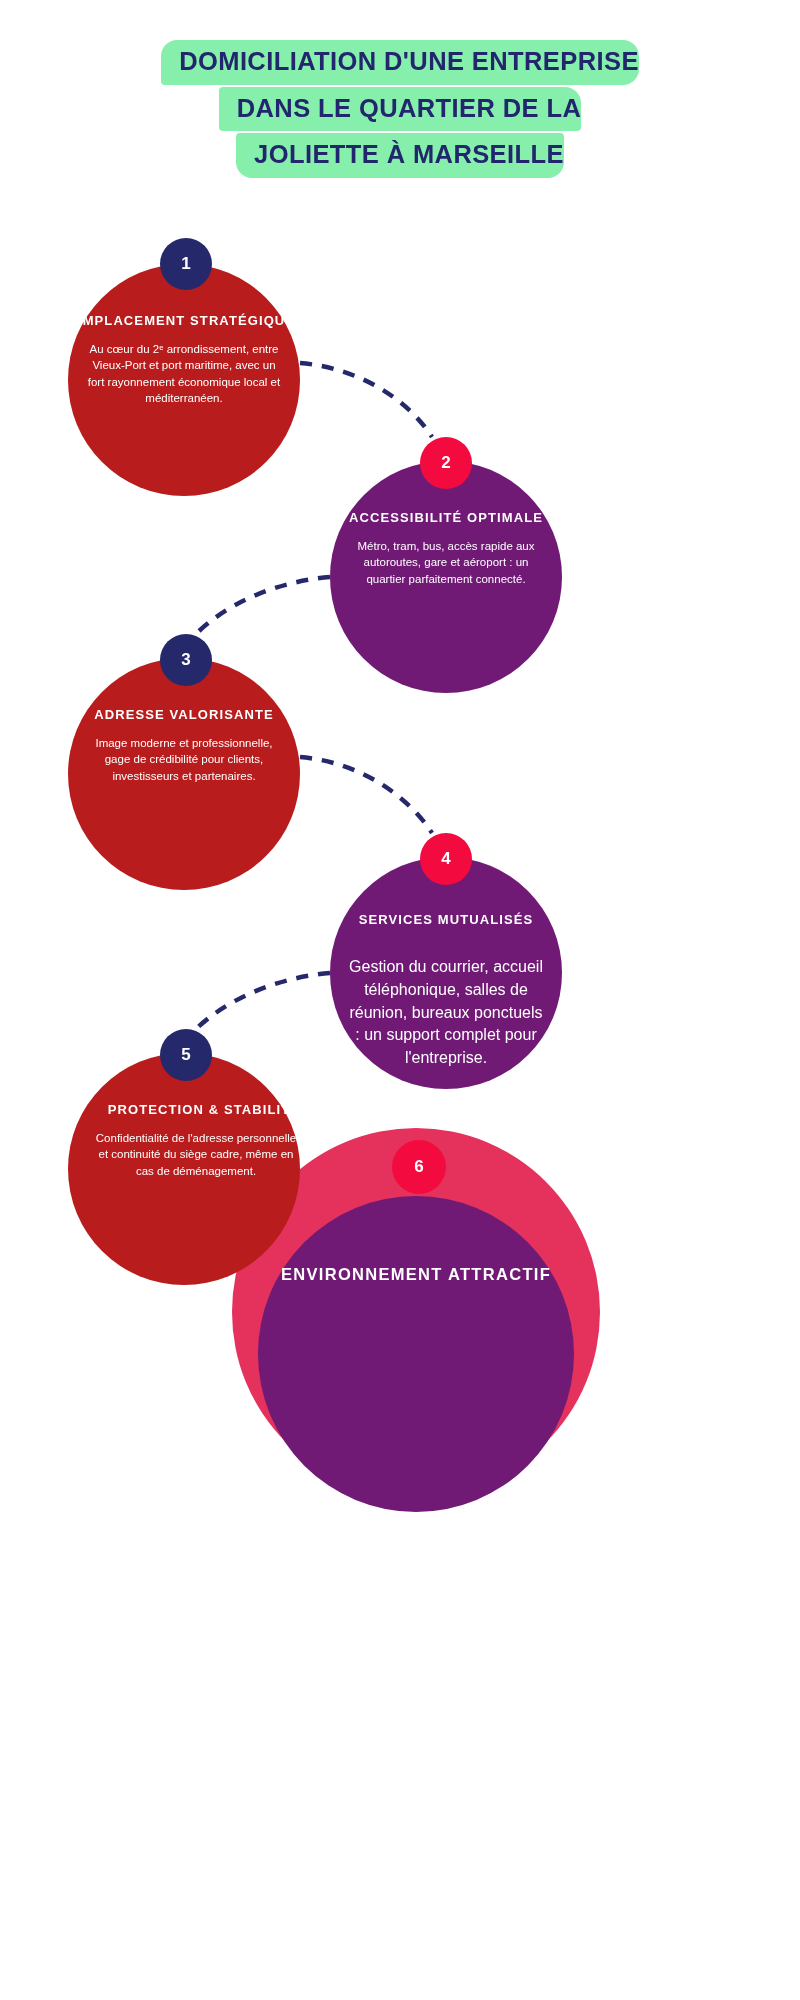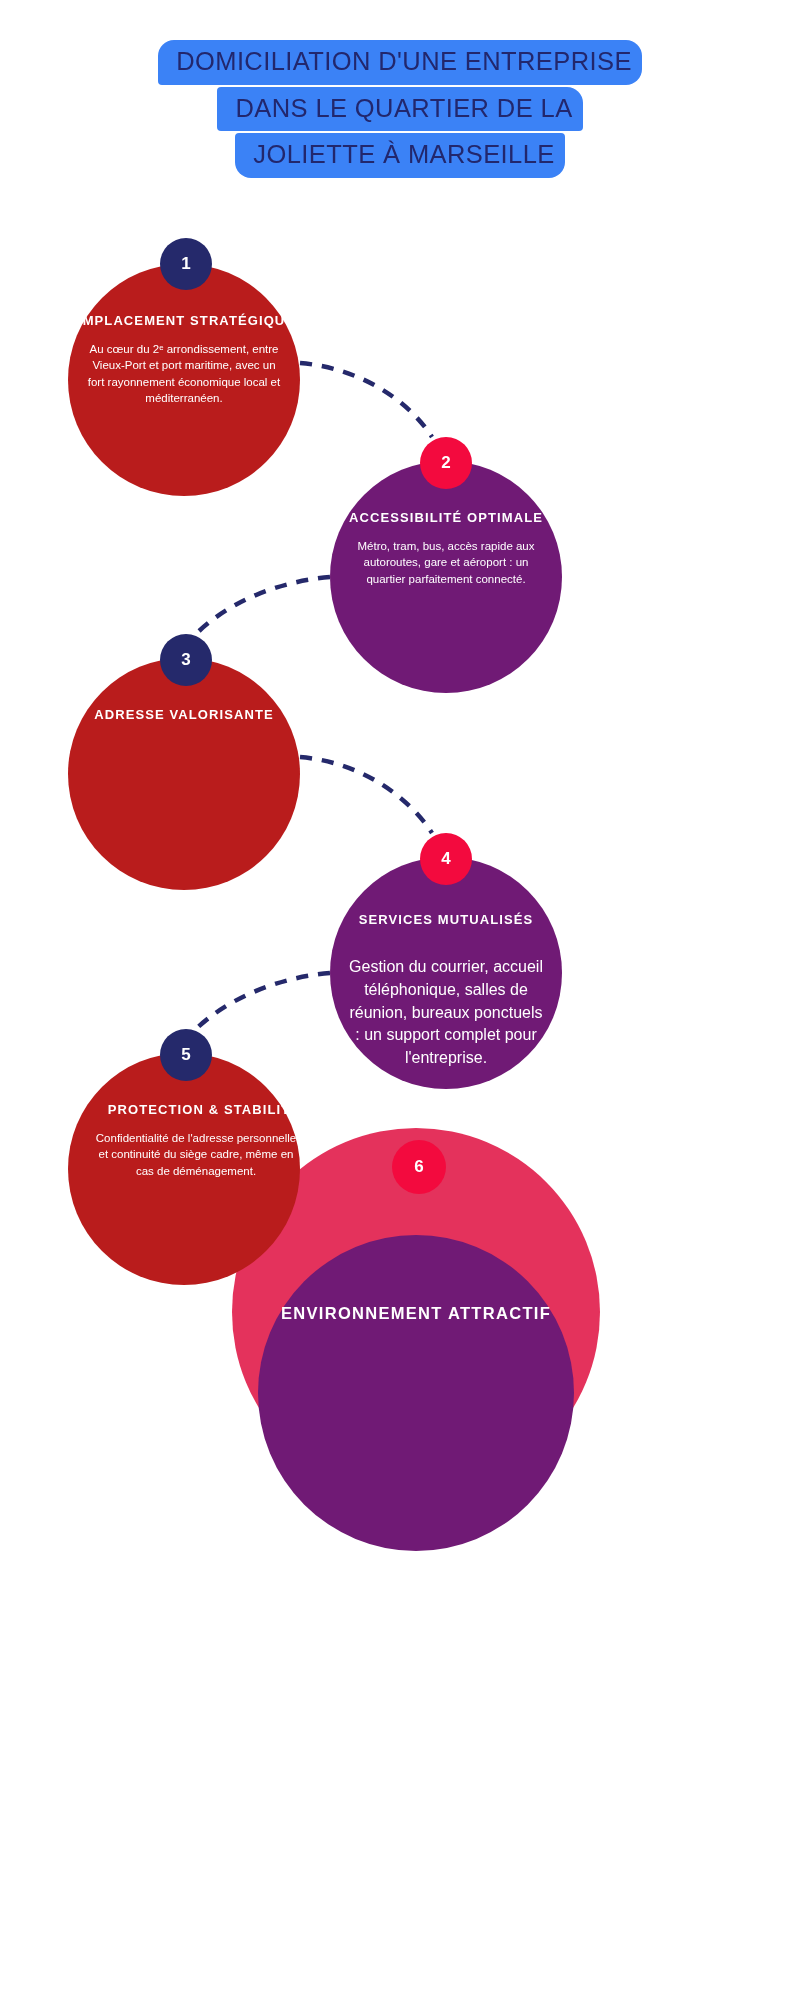--- a/index.html
+++ b/index.html
@@ -10,27 +10,27 @@
   }
   #stage{position:absolute;left:0;top:0;width:800px;height:2000px;}
 
   
   #title-block{
     position:absolute;left:0;top:40px;width:800px;
     text-align:center;
   }
   #title-block .tline{
     display:inline-block;
-    background:#3b82f6;
+    background:#86efac;
     color:#22276d;
     font-size:25.5px;
-    font-weight:normal;
+    font-weight:bold;
     letter-spacing:0.4px;
     line-height:1.0;
-    padding:9px 10px 10px 18px;
+    padding:9px 0 10px 18px;
     margin:0 0 2px 0;
     border-radius:14px;
     white-space:nowrap;
   }
   #title-block .l1{border-radius:16px 16px 16px 4px;}
   #title-block .l2{border-radius:4px 16px 4px 4px;}
   #title-block .l3{border-radius:4px 4px 16px 16px;}
 
   
   #connectors{position:absolute;left:0;top:0;width:800px;height:2000px;}
@@ -81,21 +81,21 @@
   #n4 .heading{font-size:13px;margin-top:54px;}
   #n4 .body{font-size:16px;margin-top:28px;width:196px;}
   #b4{left:420px;top:833px;width:52px;height:52px;font-size:17px;}
 
   #n5{left:68px;top:1053px;width:232px;height:232px;align-items:flex-end;}
   #n5 .heading{font-size:13px;margin-top:48px;}
   #n5 .body{font-size:11.5px;margin-top:12px;width:208px;}
   #b5{left:160px;top:1029px;width:52px;height:52px;font-size:17px;}
 
   #ring6{left:232px;top:1128px;width:368px;height:368px;}
-  #n6{left:258px;top:1235px;width:316px;height:316px;gap:48px;}
+  #n6{left:258px;top:1196px;width:316px;height:316px;gap:48px;}
   #n6 .heading{font-size:16.5px;margin-top:68px;letter-spacing:1.3px;}
   #n6 .body{font-size:14px;margin-top:28px;width:280px;font-weight:bold;line-height:1.45;}
   #b6{left:392px;top:1140px;width:54px;height:54px;font-size:17px;}
 </style>
 </head>
 <body>
 
 <div id="stage">
 
   <div id="title-block">
@@ -120,20 +120,21 @@
   <div id="b1" class="badge navy">1</div>
 
   <div id="n2" class="node navy">
     <div class="heading">ACCESSIBILITÉ OPTIMALE</div>
     <div class="body">Métro, tram, bus, accès rapide aux autoroutes, gare et aéroport : un quartier parfaitement connecté.</div>
   </div>
   <div id="b2" class="badge red">2</div>
 
   <div id="n3" class="node red">
     <div class="heading">ADRESSE VALORISANTE</div>
+    <div class="body">Image moderne et professionnelle, gage de crédibilité pour clients, investisseurs et partenaires.</div>
   </div>
   <div id="b3" class="badge navy">3</div>
 
   <div id="n4" class="node navy">
     <div class="heading">SERVICES MUTUALISÉS</div>
     <div class="body">Gestion du courrier, accueil téléphonique, salles de réunion, bureaux ponctuels : un support complet pour l'entreprise.</div>
   </div>
   <div id="b4" class="badge red">4</div>
 
   <div id="n5" class="node red">

